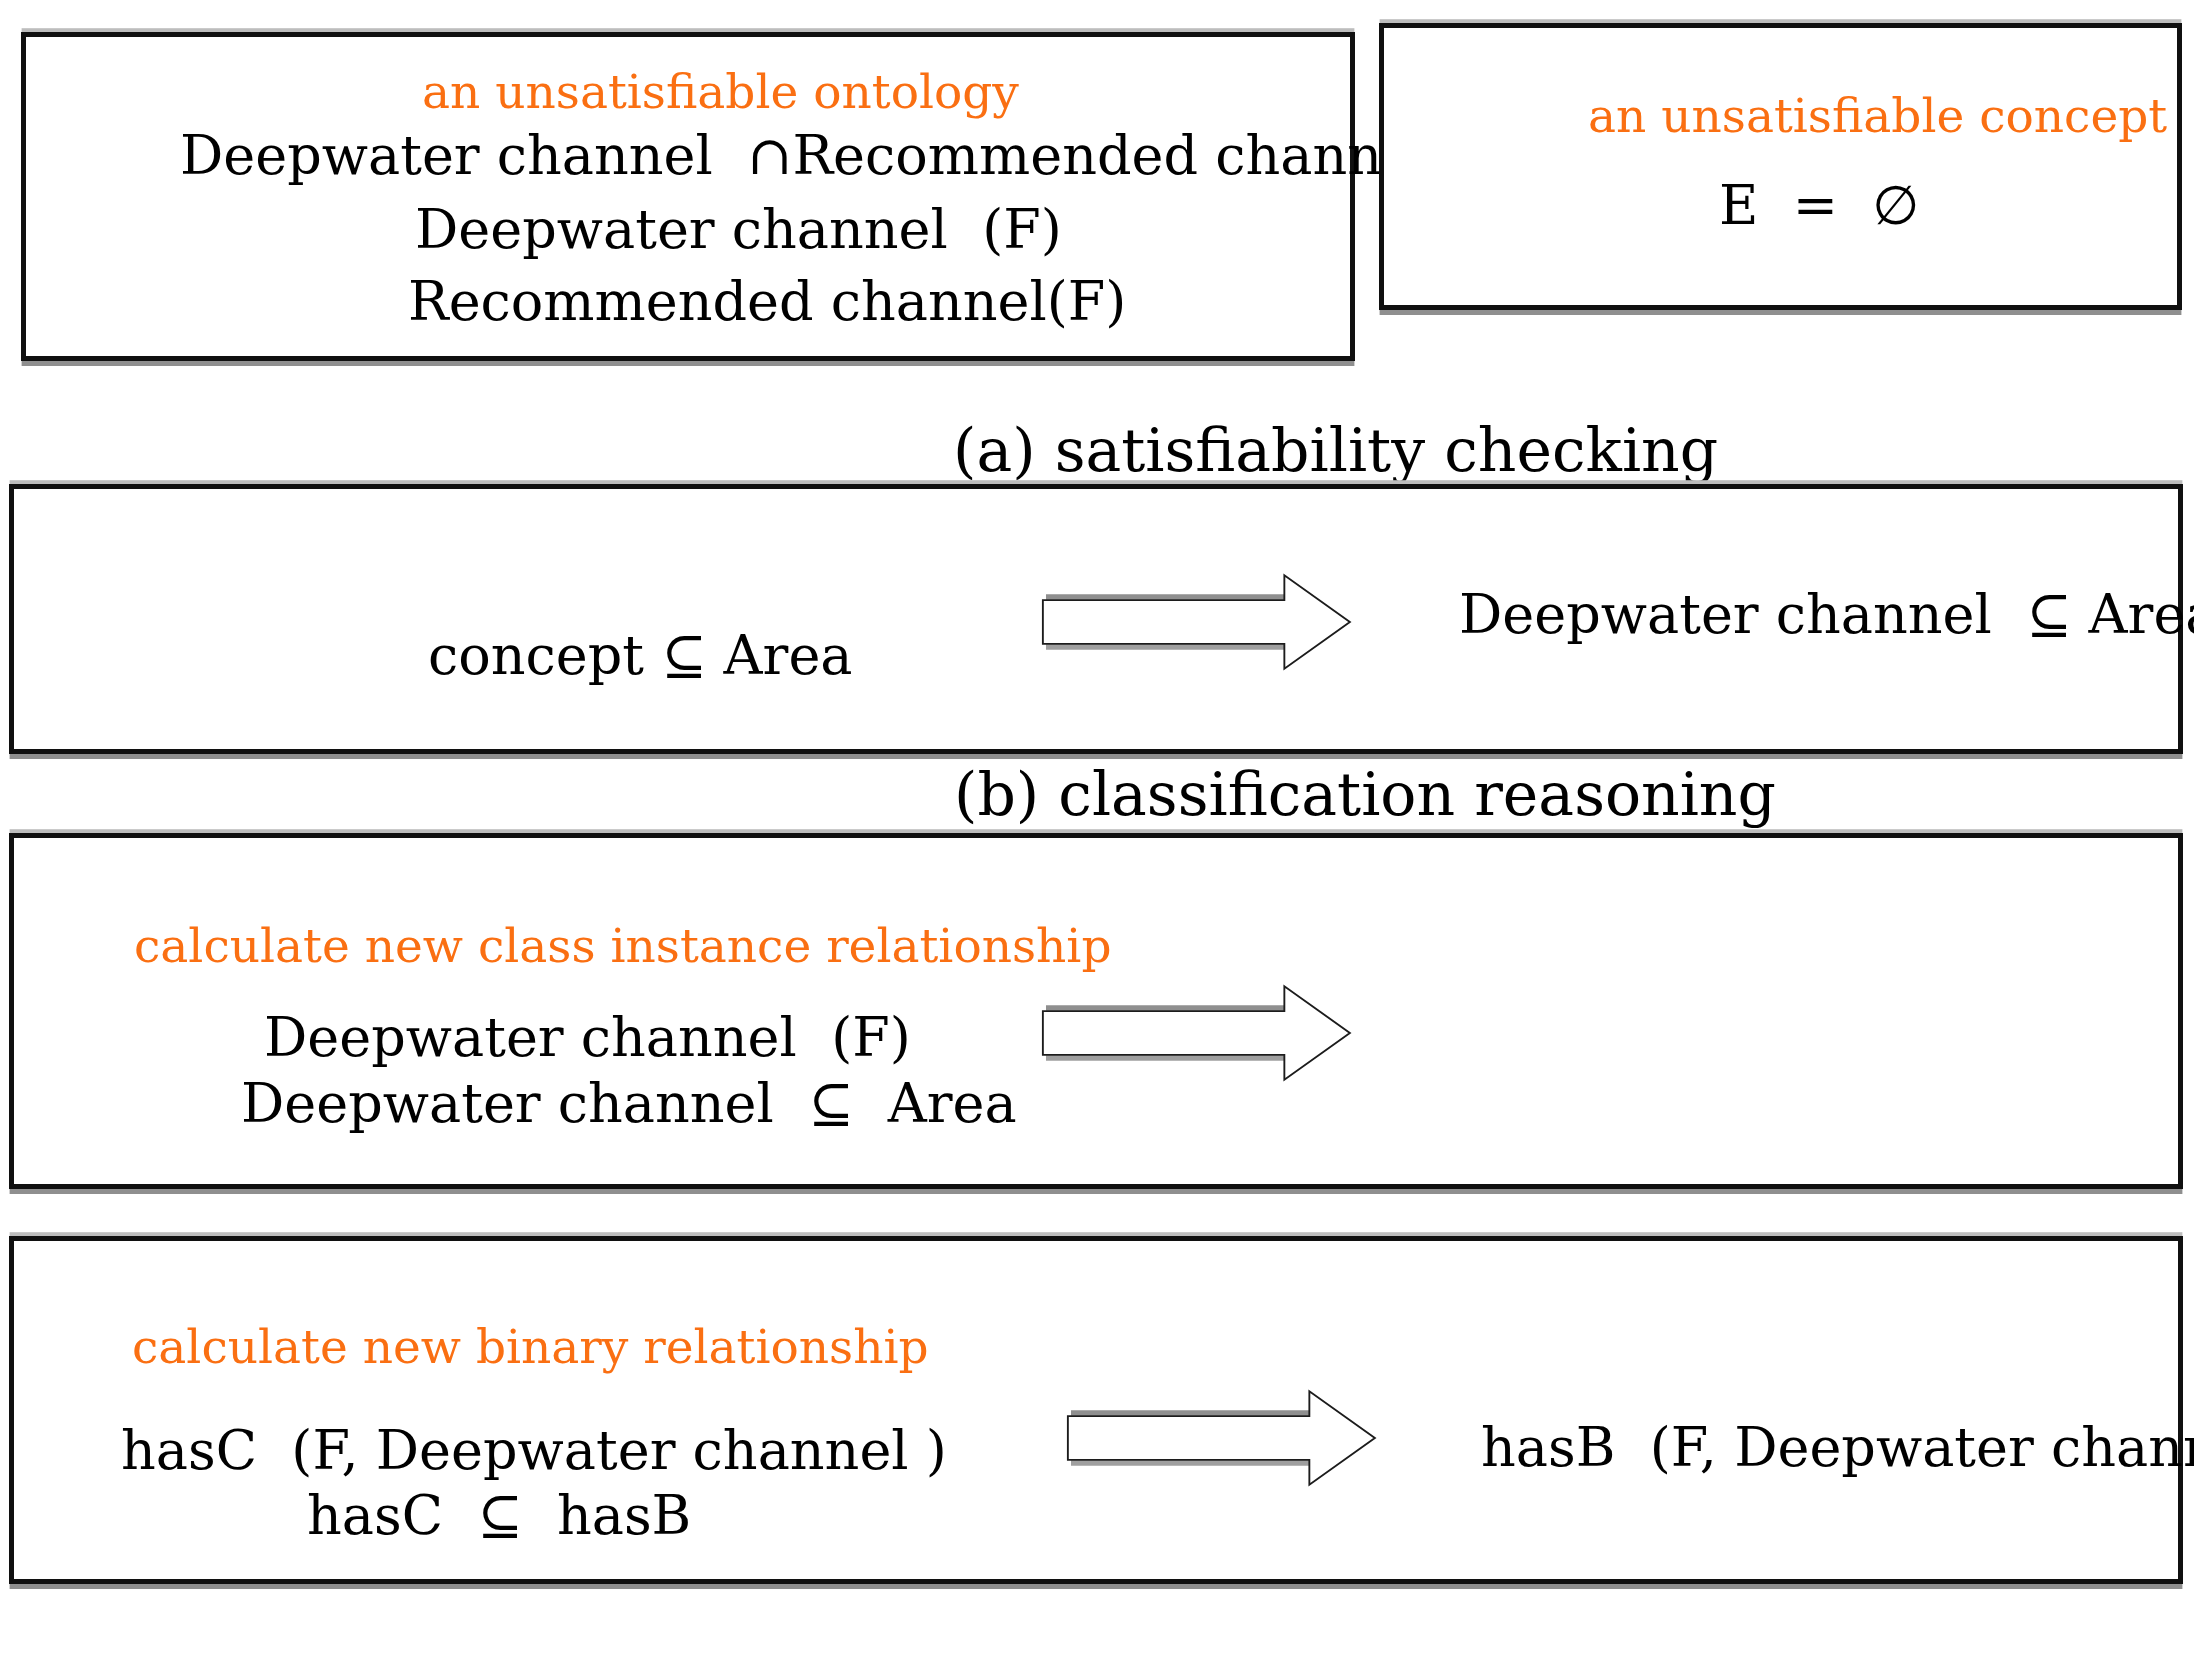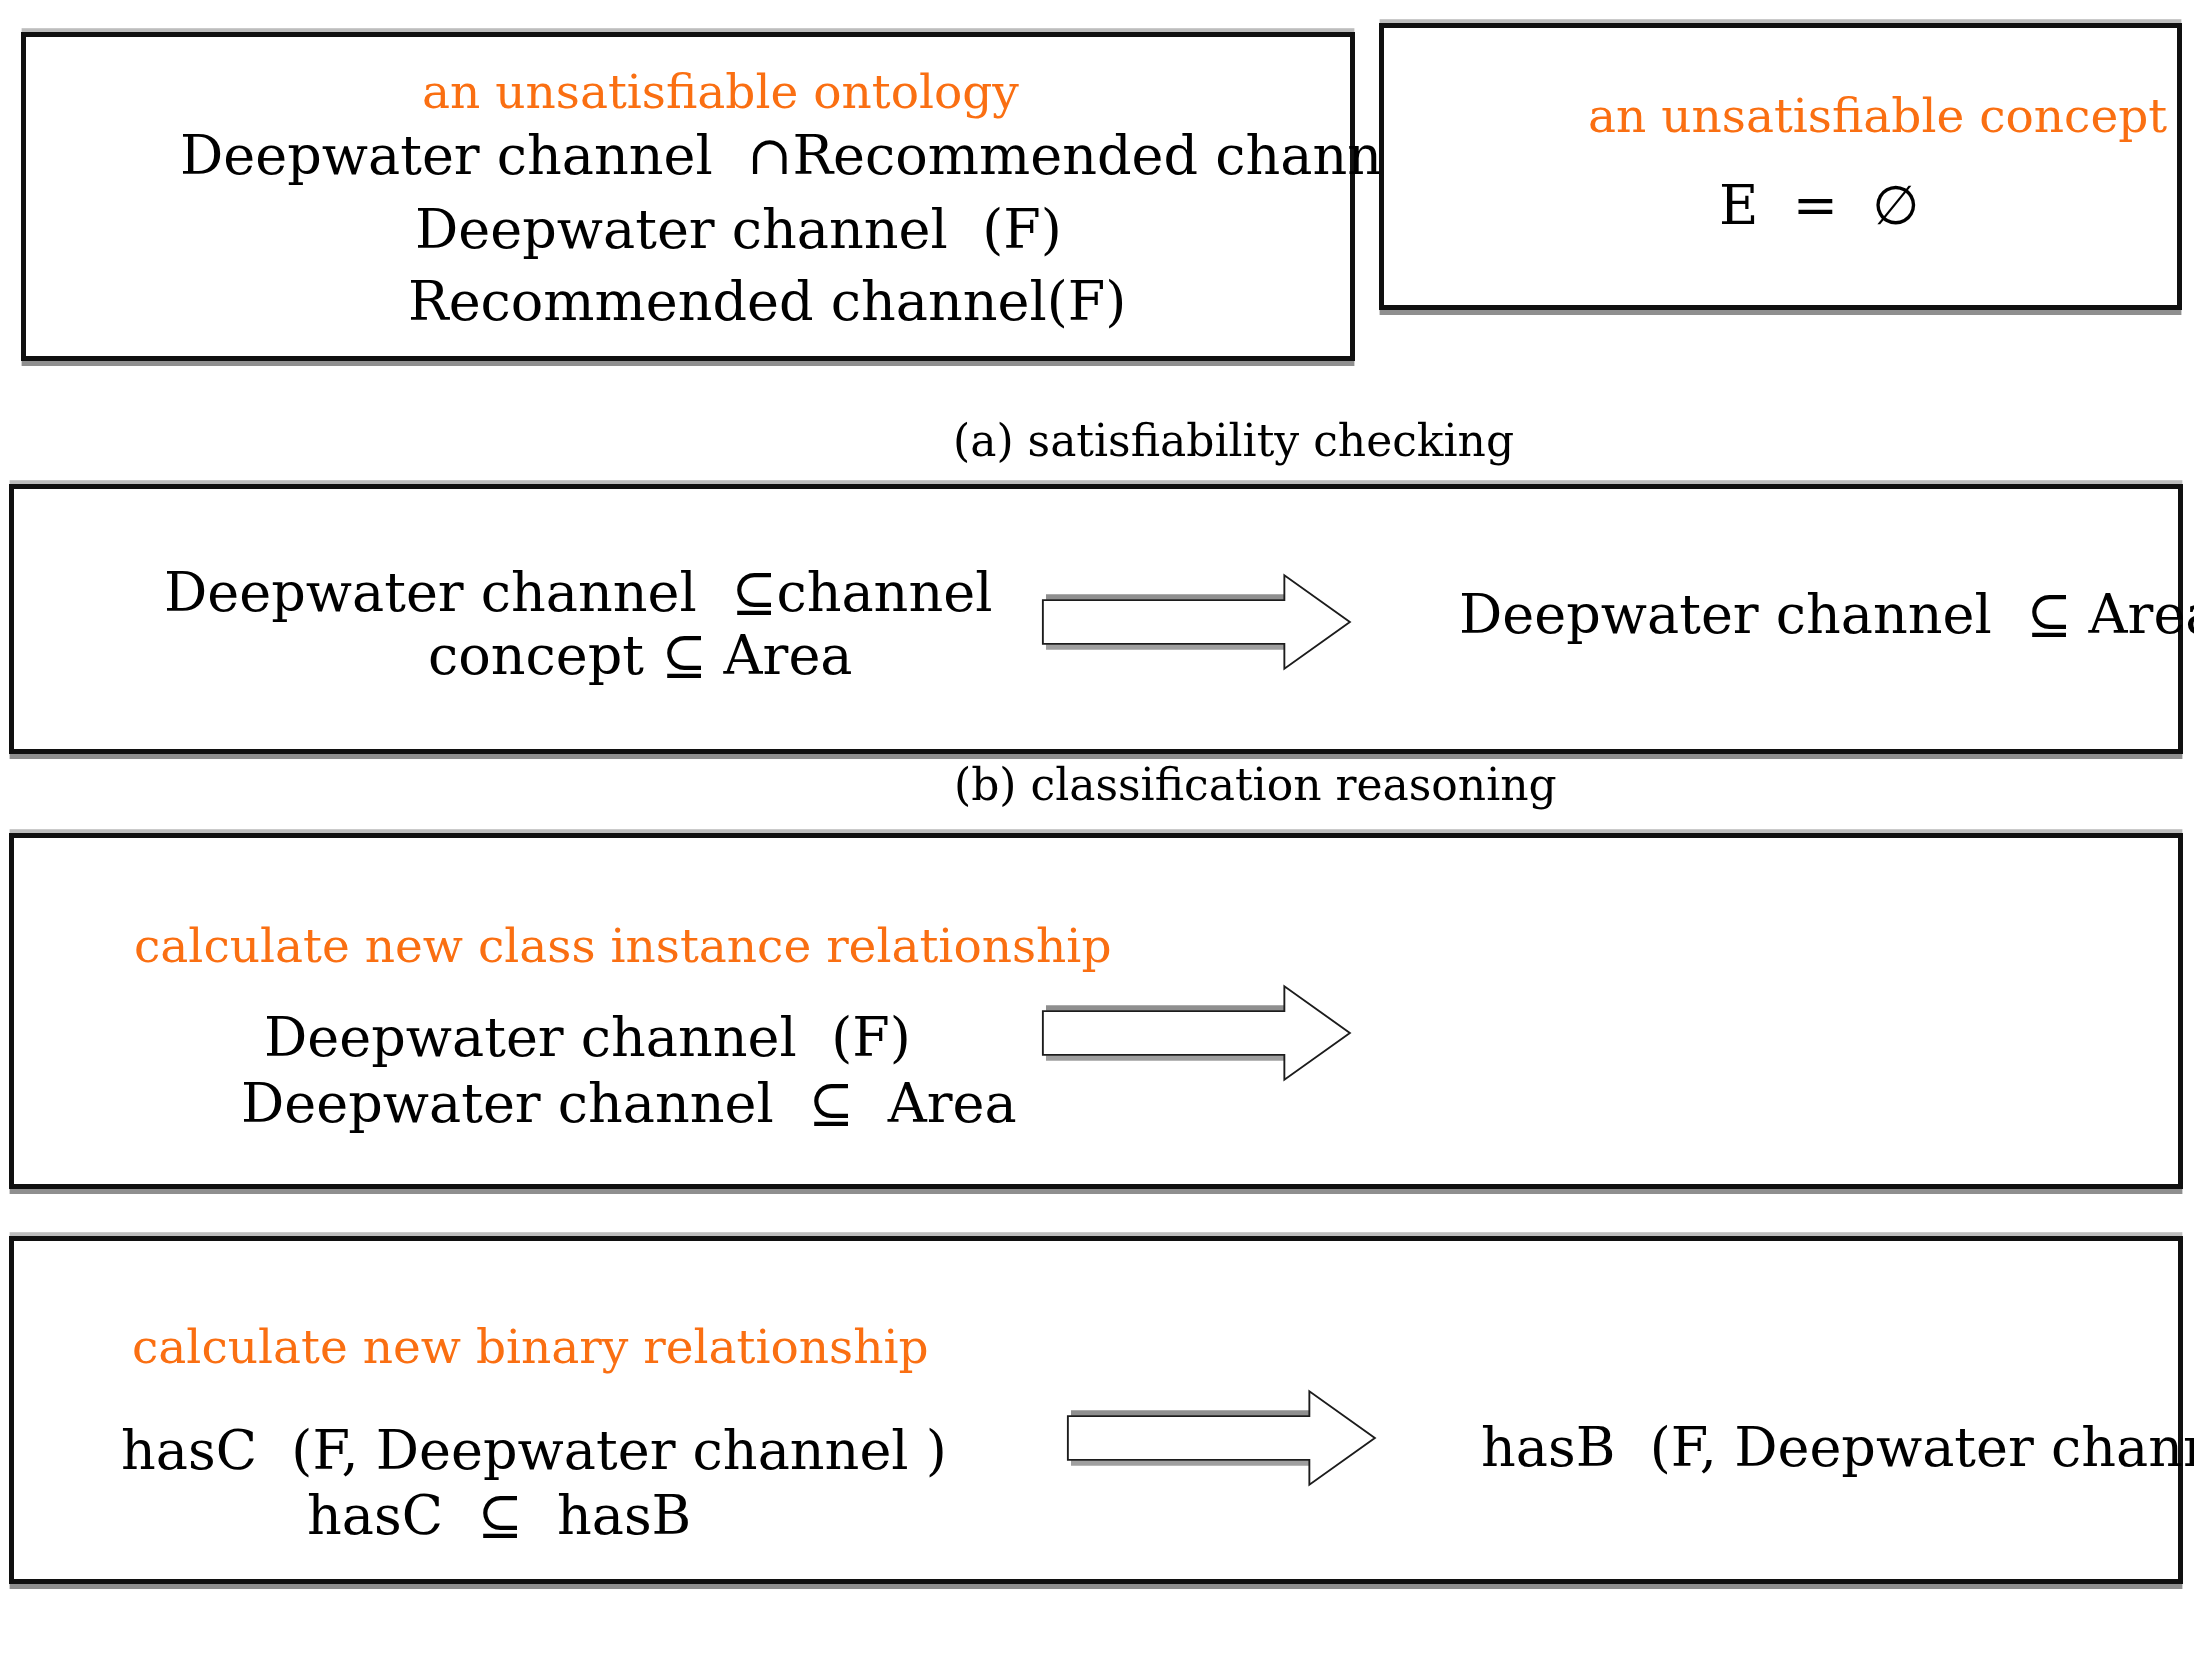--- a/index.html
+++ b/index.html
@@ -29,21 +29,21 @@
     white-space: nowrap;
     line-height: 1.15;
     font-size: 54px;
     color: #000000;
   }
   .accent {
     font-size: 47px;
     color: #fa6f12;
   }
   .caption {
-    font-size: 44px;
+    font-size: 60px;
     color: #000000;
   }
   .arrow-svg {
     position: absolute;
   }
 </style>
 </head>
 <body>
 
 <div id="canvas">
@@ -61,21 +61,20 @@
   <div class="box" style="left:1379px; top:22.5px; width:803px; height:287px;"></div>
 
   <div class="txt accent" style="left:1588px; top:89px;">an unsatisfiable concept</div>
 
   <div class="txt" style="left:1719px; top:175px;">E &nbsp;= &nbsp;∅</div>
 
   <div class="txt caption" style="left:953px; top:416px;">(a) satisfiability checking</div>
 
   <div class="box" style="left:8.7px; top:484px; width:2174px; height:270px;"></div>
 
-  <div class="txt" style="left:164px; top:562px;">Deepwater channel &nbsp;⊆channel</div>
 
   <div class="txt" style="left:428px; top:625px;">concept ⊆ Area</div>
 
   <svg class="arrow-svg" style="left:1041px; top:572px;" width="312" height="100" viewBox="0 0 500 160">
     <line x1="8" y1="40" x2="390" y2="40" stroke="#8f8f8f" stroke-width="9"></line>
     <line x1="8" y1="120" x2="390" y2="120" stroke="#9f9f9f" stroke-width="9"></line>
     <polygon points="3,45 390,45 390,5 495,80 390,155 390,115 3,115" fill="#ffffff" stroke="#1c1c1c" stroke-width="3"></polygon>
   </svg>
 
   <div class="txt" style="left:1459px; top:584px;">Deepwater channel &nbsp;⊆ Area</div>

